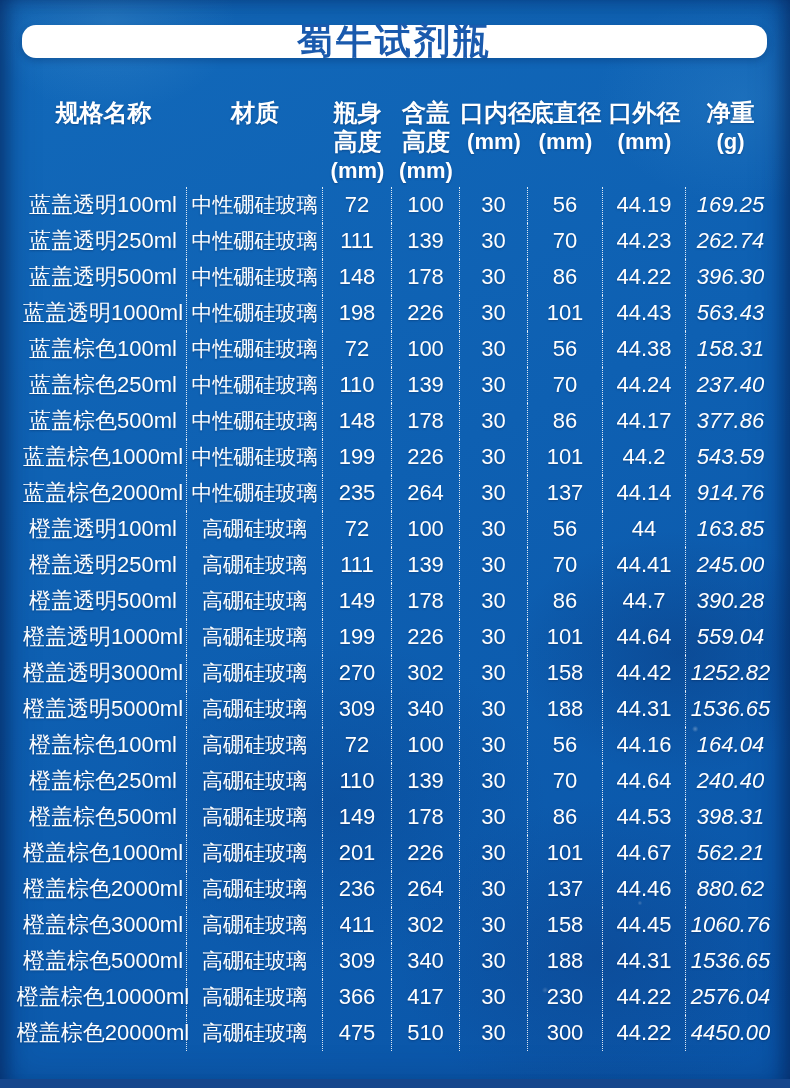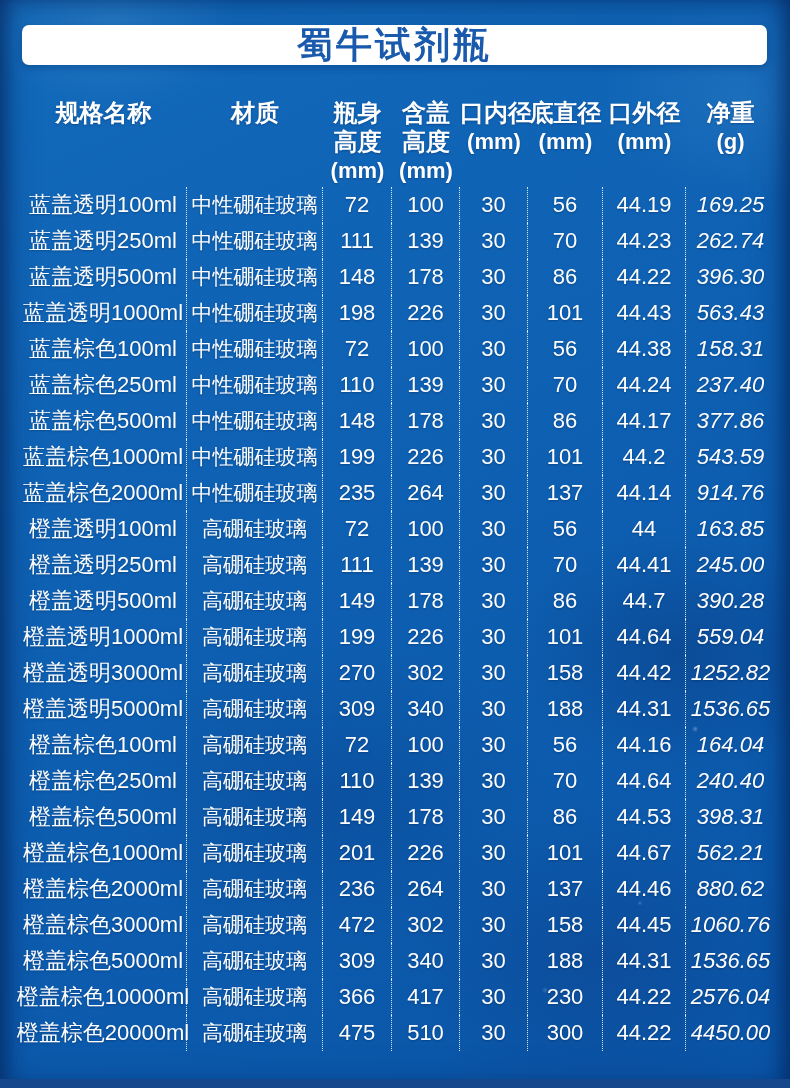--- a/index.html
+++ b/index.html
@@ -26,22 +26,22 @@
   }
   
   .page::after{
     content:'';position:absolute;inset:0;pointer-events:none;
     box-shadow:
       inset 0 0 38px rgba(4,30,80,.38),
       inset 14px 0 18px -8px rgba(4,30,80,.55),
       inset -14px 0 18px -8px rgba(4,30,80,.55);
   }
   .title-box{
-    position:absolute;left:22px;right:23px;top:25px;height:40px;
-    background:#ffffff;border-radius:7px;
+    position:absolute;left:22px;right:23px;top:25px;height:33px;
+    background:#ffffff;border-radius:14px;
     display:flex;align-items:center;justify-content:center;
     box-shadow:0 3px 7px rgba(0,30,80,.28);
     z-index:2;
   }
   .title-text{
     color:#1a5aad;
     font-size:36px;font-weight:bold;letter-spacing:3px;
   }
   .grid-row{
     display:grid;
@@ -314,21 +314,21 @@
         <div class="td c2">236</div>
         <div class="td c3">264</div>
         <div class="td c4">30</div>
         <div class="td c5">137</div>
         <div class="td c6">44.46</div>
         <div class="td c7">880.62</div>
       </div>
       <div class="tr grid-row">
         <div class="td c0">橙盖棕色3000ml</div>
         <div class="td c1">高硼硅玻璃</div>
-        <div class="td c2">472</div>
+        <div class="td c2">411</div>
         <div class="td c3">302</div>
         <div class="td c4">30</div>
         <div class="td c5">158</div>
         <div class="td c6">44.45</div>
         <div class="td c7">1060.76</div>
       </div>
       <div class="tr grid-row">
         <div class="td c0">橙盖棕色5000ml</div>
         <div class="td c1">高硼硅玻璃</div>
         <div class="td c2">309</div>

